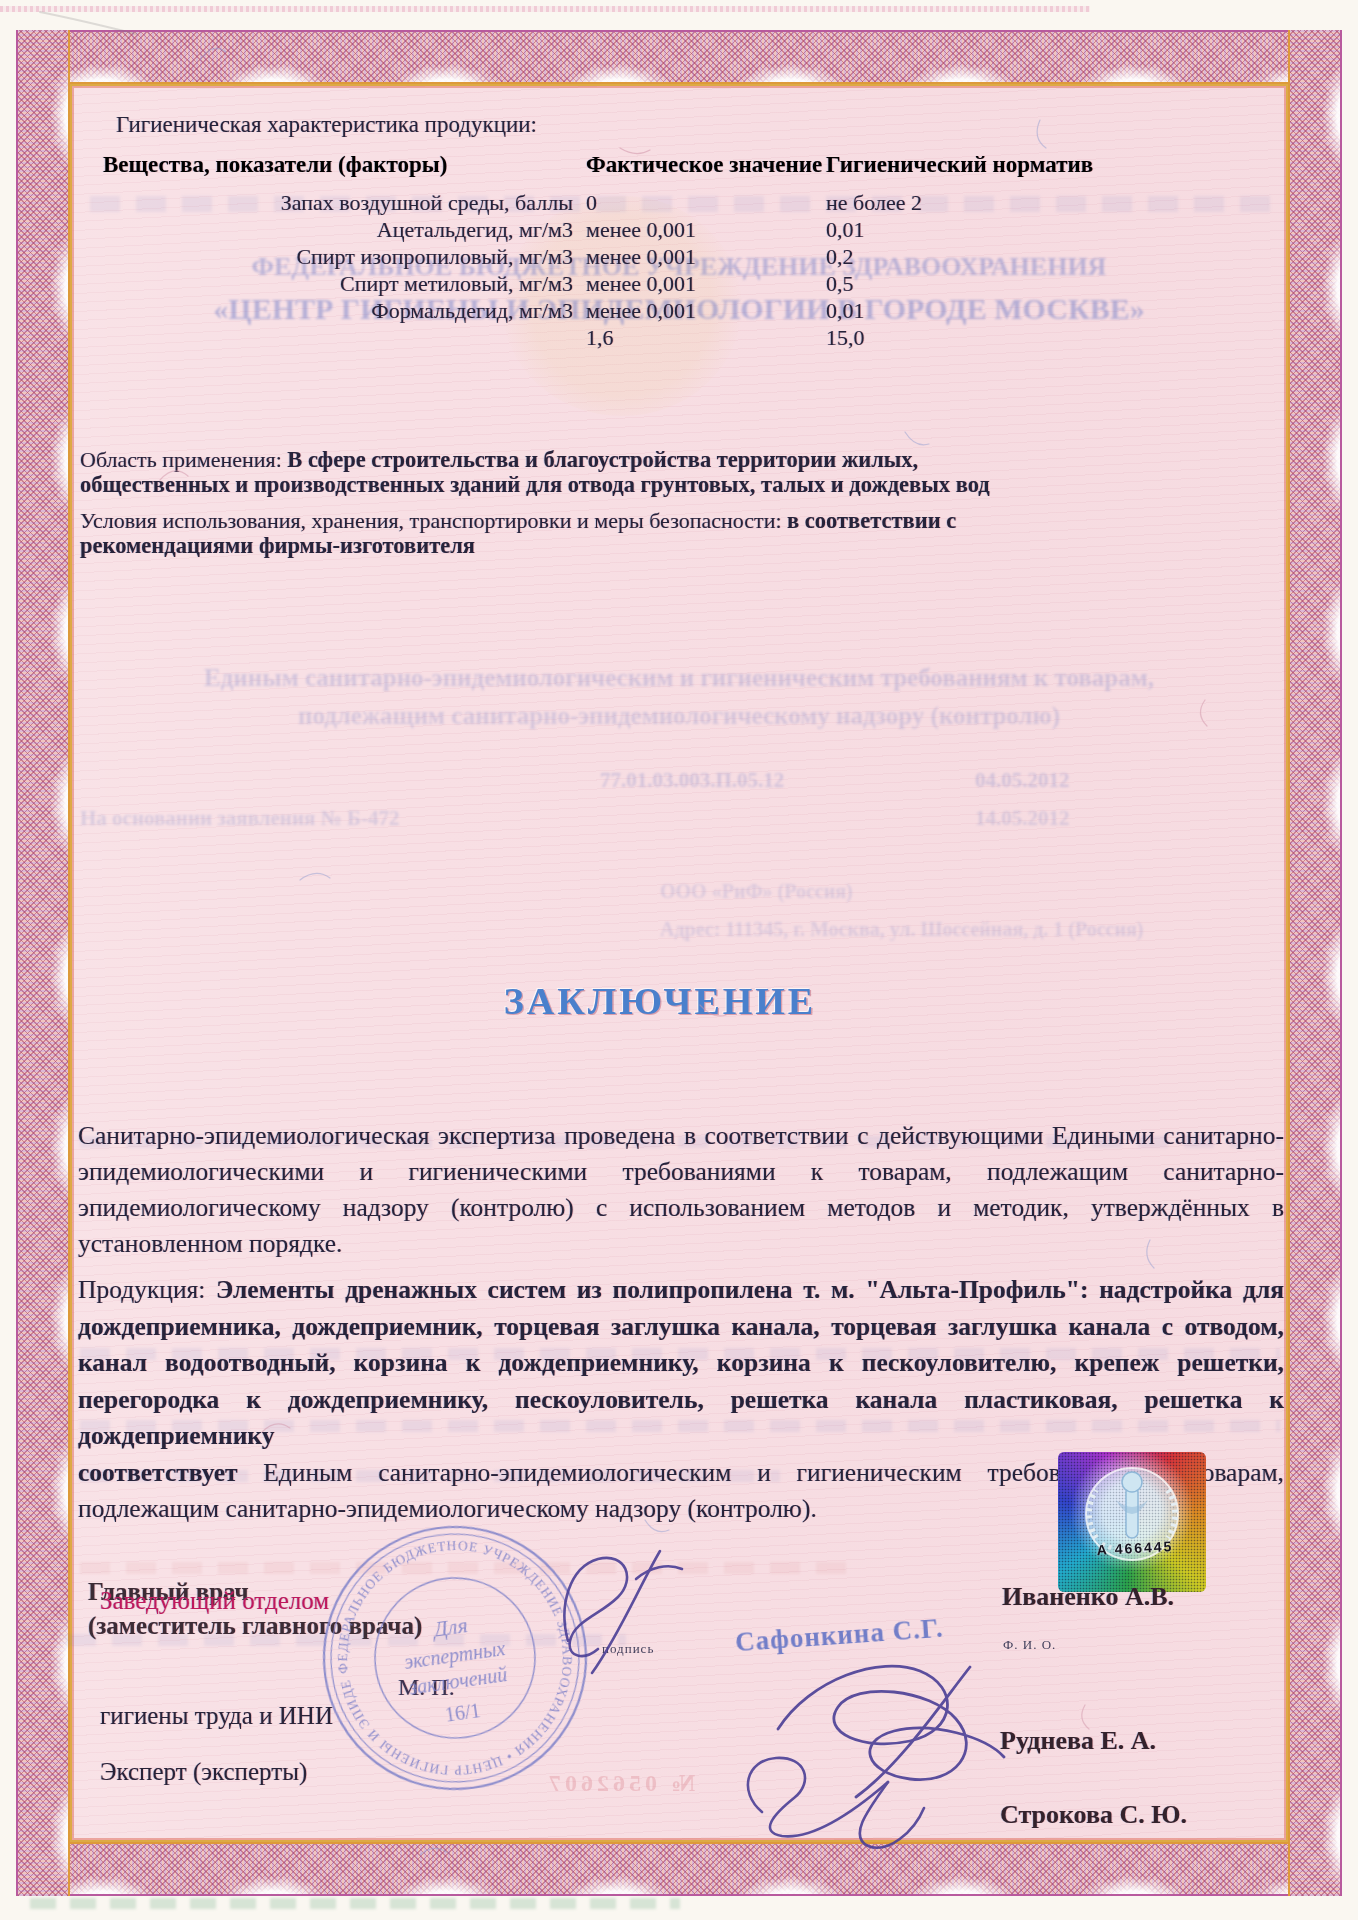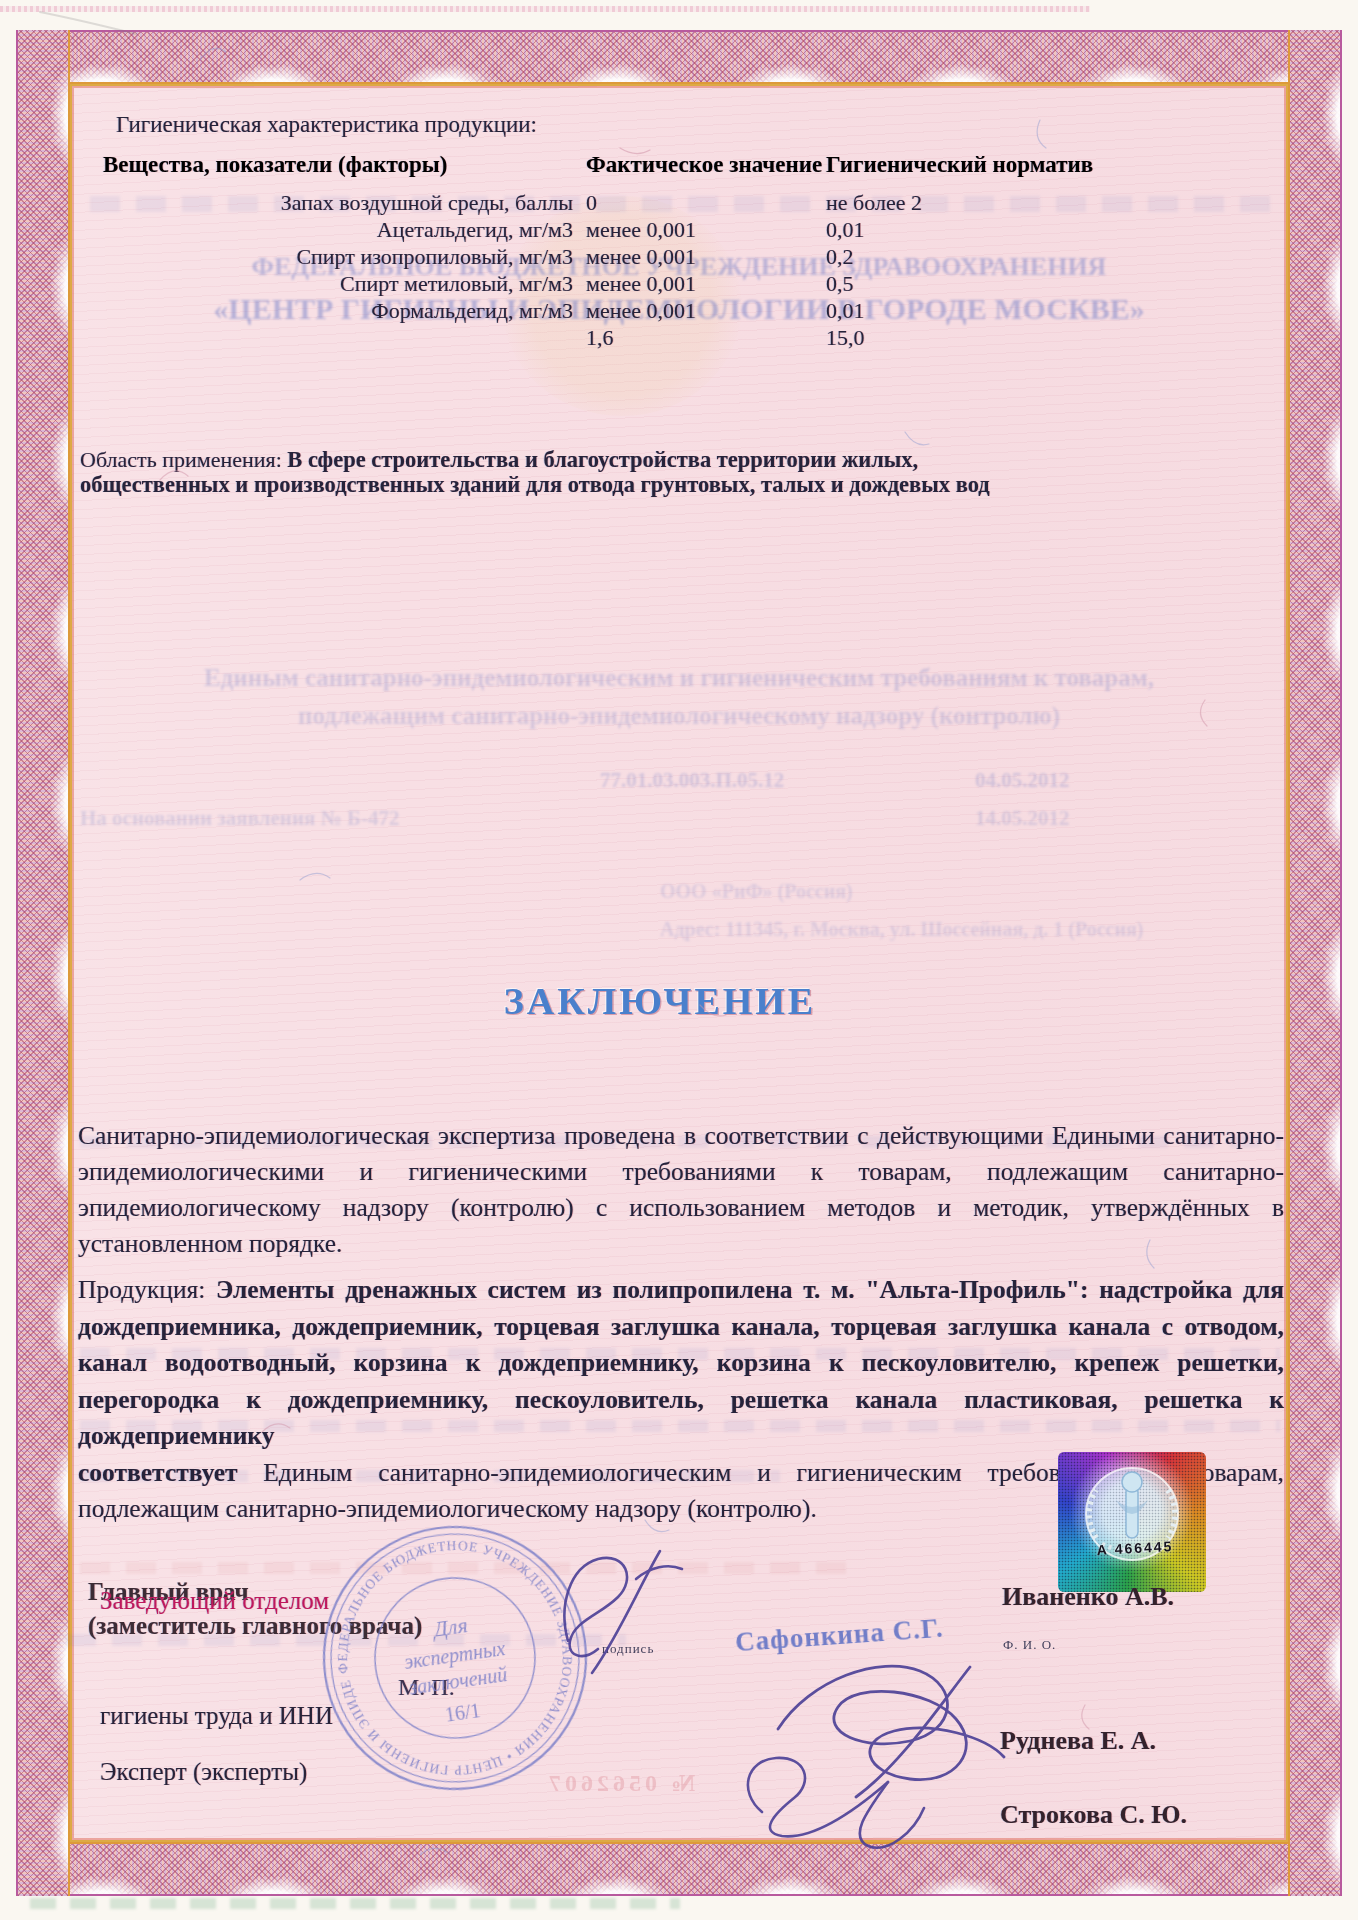--- a/index.html
+++ b/index.html
@@ -187,20 +187,24 @@
   </div>
   <div class="t row fx" style="left:0;top:325px;width:1358px;height:64px;">
     <span class="c2">1,6</span>
     <span class="c3">15,0</span>
   </div>
 
   <div class="t field f1 fx">
     <span class="lab">Область применения:</span>
     <b class="val">В сфере строительства и благоустройства территории жилых, общественных и производственных зданий для отвода грунтовых, талых и дождевых вод</b>
   </div>
+  <div class="t field f2 fx">
+    <span class="lab">Условия использования, хранения, транспортировки и меры безопасности:</span>
+    <b class="val">в соответствии с рекомендациями фирмы-изготовителя</b>
+  </div>
 
   <div class="t concl">ЗАКЛЮЧЕНИЕ</div>
 
   <div class="t para fx">Санитарно-эпидемиологическая экспертиза проведена в соответствии с действующими Едиными санитарно-эпидемиологическими и гигиеническими требованиями к товарам, подлежащим санитарно-эпидемиологическому надзору (контролю)  с использованием методов и методик, утверждённых в установленном порядке.</div>
 
   <div class="t para2 fx">
     <span>Продукция:</span>
     <b>Элементы дренажных систем из полипропилена т. м. "Альта-Профиль": надстройка для дождеприемника, дождеприемник, торцевая заглушка канала, торцевая заглушка канала с отводом, канал водоотводный, корзина к дождеприемнику, корзина к пескоуловителю, крепеж решетки, перегородка к дождеприемнику, пескоуловитель, решетка канала пластиковая, решетка к дождеприемнику</b><br>
     <b>соответствует</b>
     <span>Единым санитарно-эпидемиологическим и гигиеническим требованиям к товарам, подлежащим санитарно-эпидемиологическому надзору (контролю).</span>

